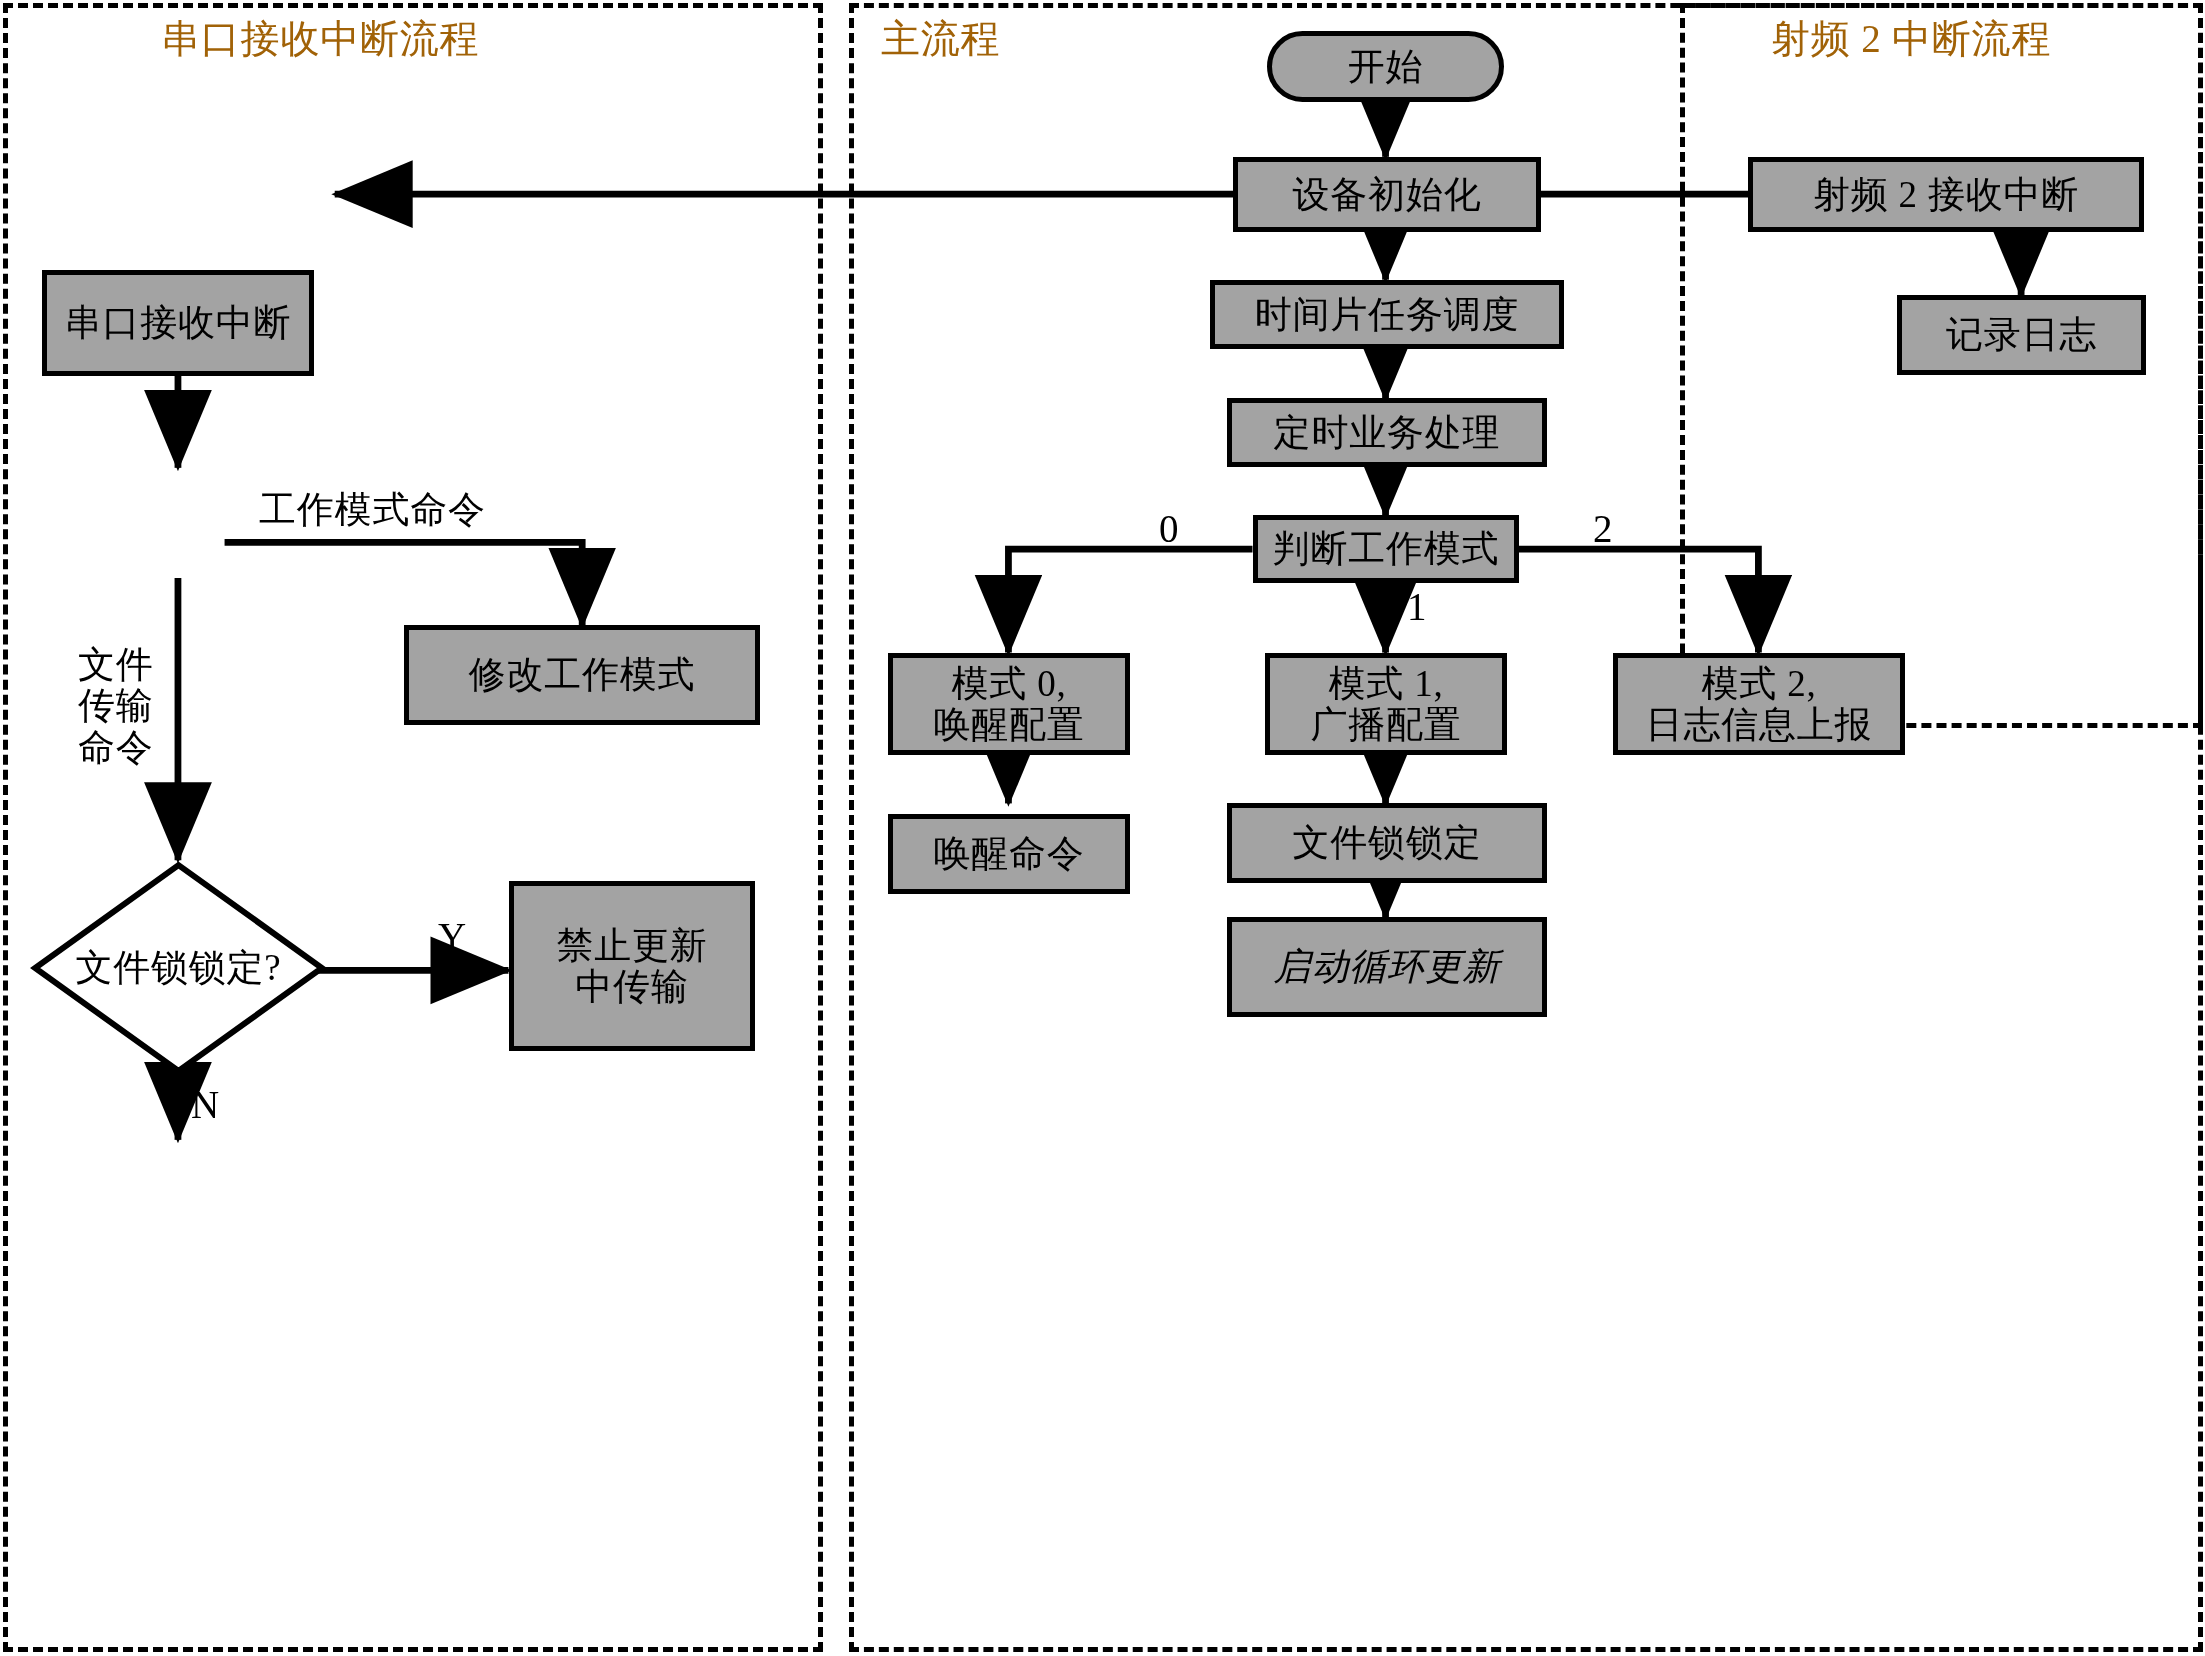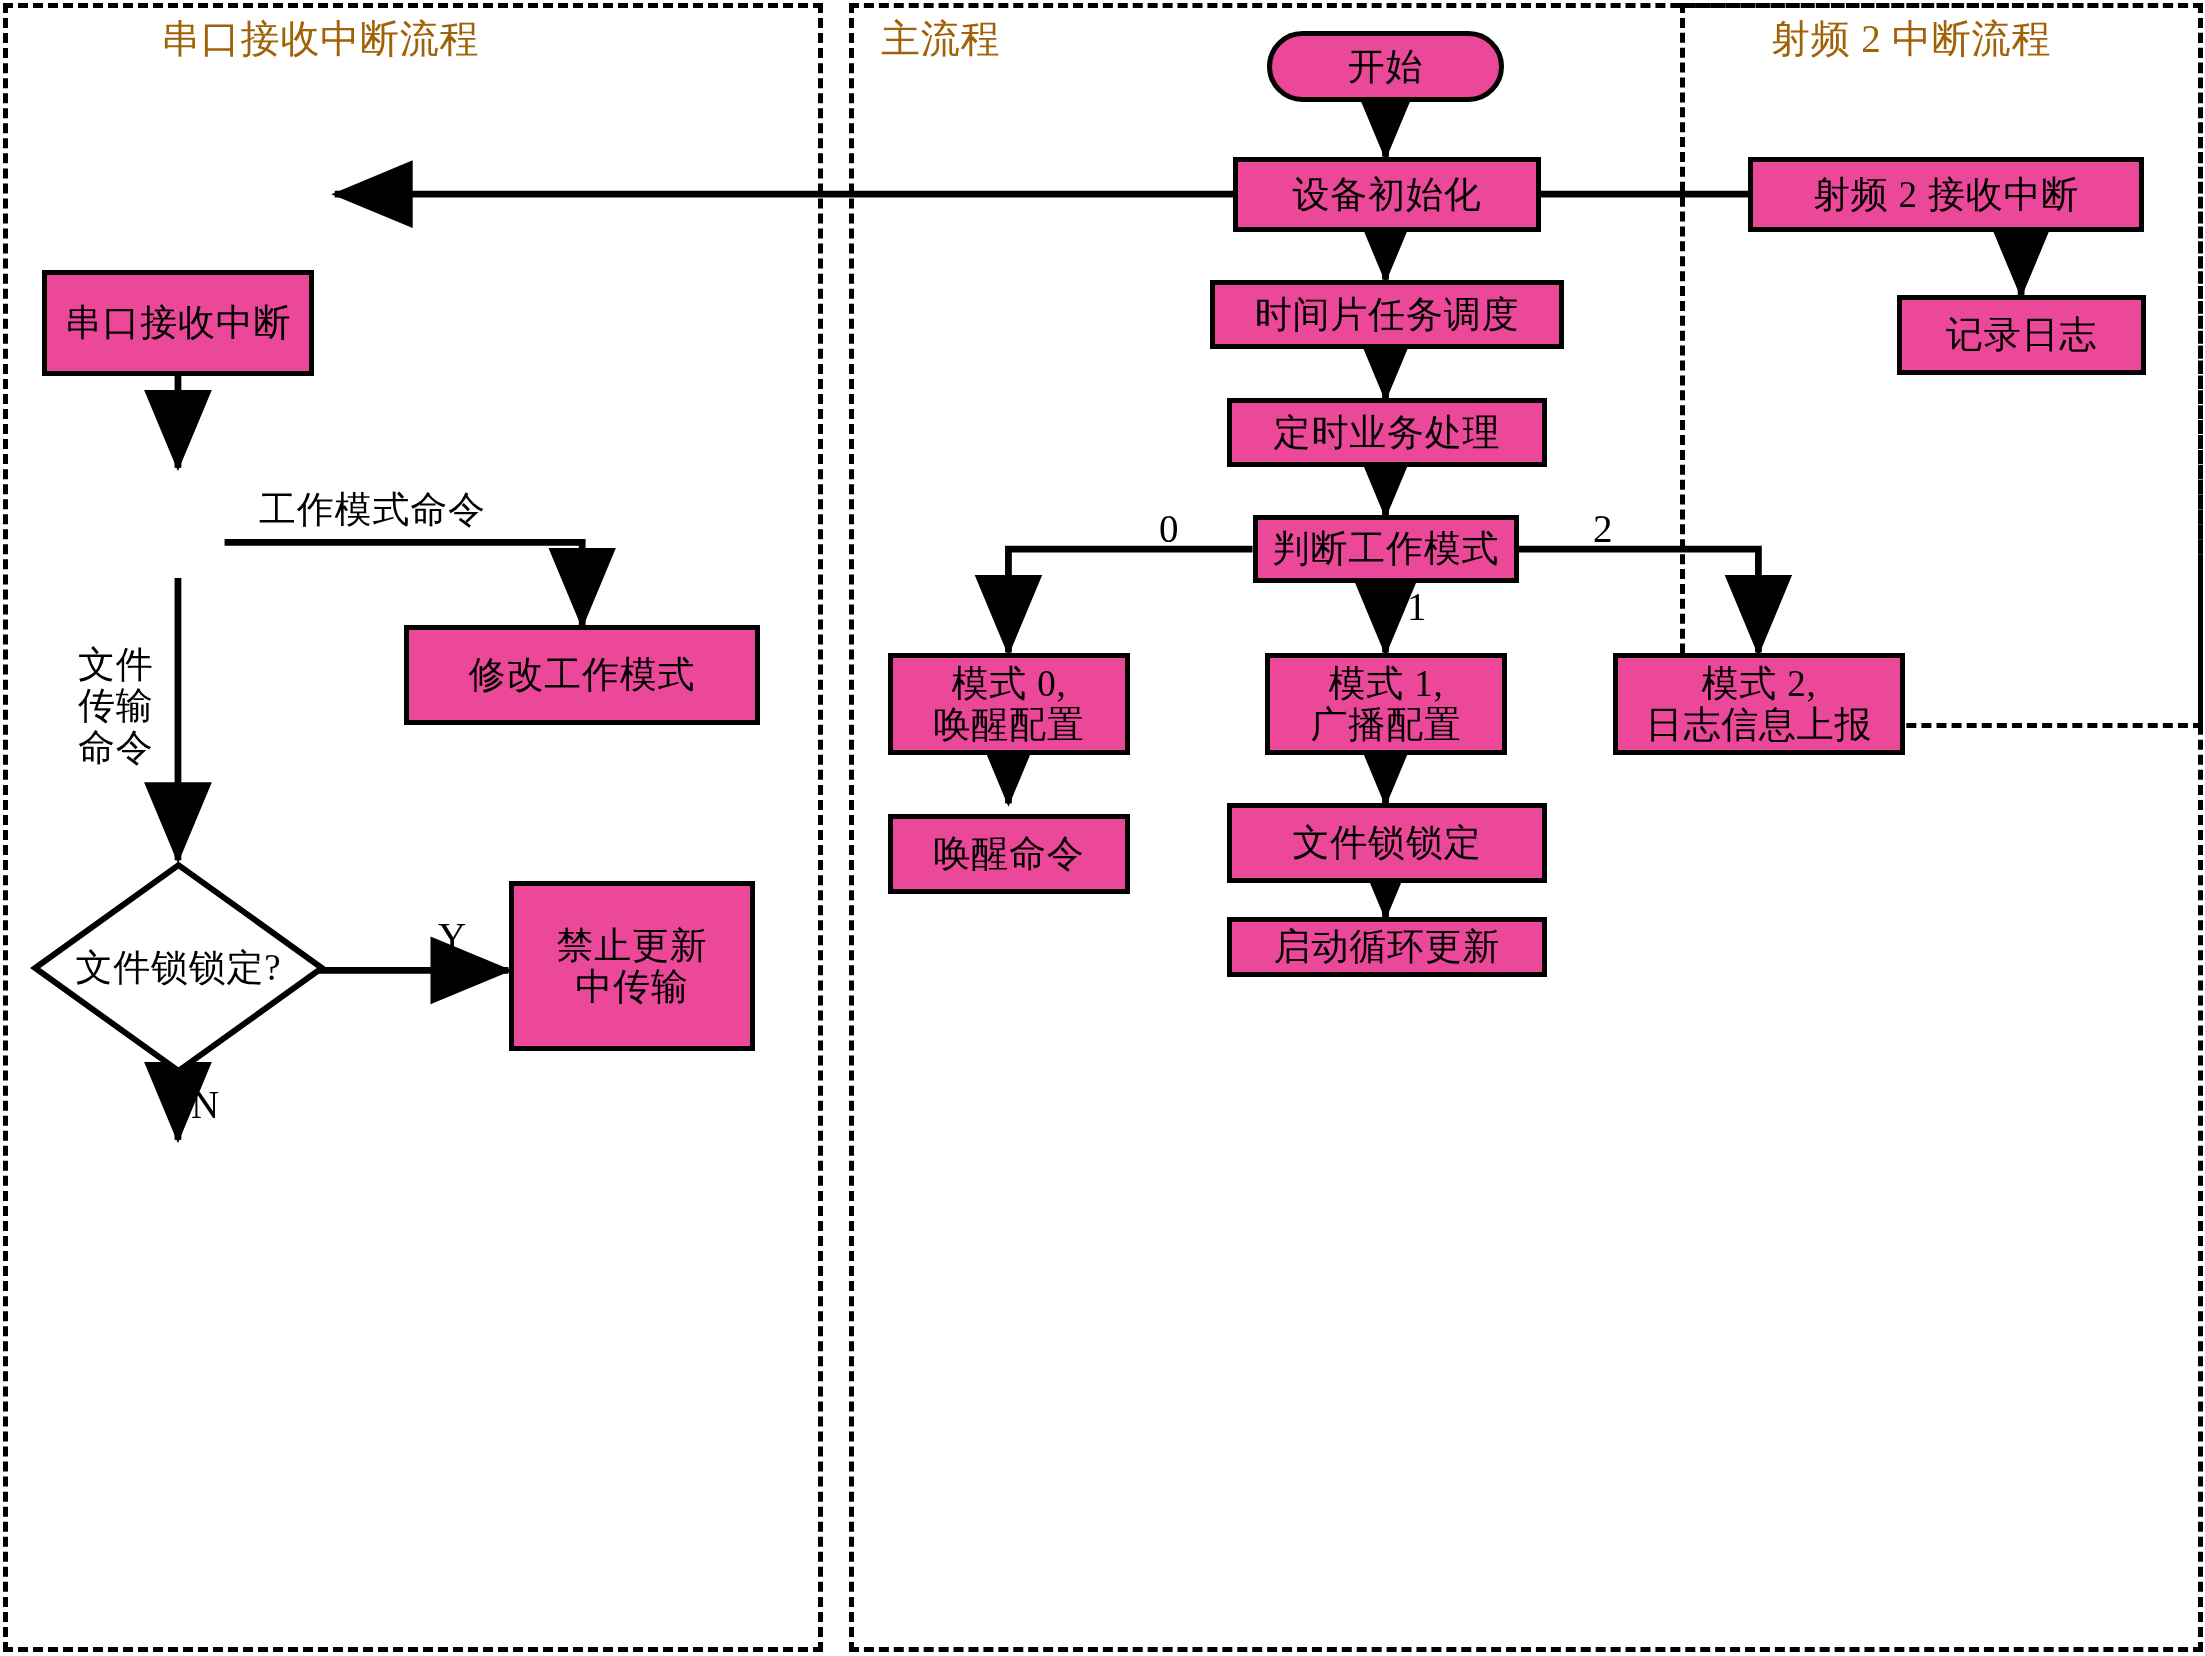--- a/index.html
+++ b/index.html
@@ -35,21 +35,21 @@
     line-height: 1;
     color: #a16207;
     white-space: nowrap;
     letter-spacing: 0.8px;
   }
   
   .node {
     position: absolute;
     box-sizing: border-box;
     border: 5.1px solid #000000;
-    background: #ec4899;
+    background: #a3a3a3;
     color: #000000;
     display: flex;
     align-items: center;
     justify-content: center;
     text-align: center;
     font-size: 37px;
     line-height: 1.12;
     letter-spacing: 0.8px;
     white-space: pre-line;
   }
@@ -186,21 +186,21 @@
   <div class="node" style="left:1265px; top:653px; width:242px; height:102px;">模式 1,
 广播配置</div>
 
   <div class="node" style="left:1613px; top:653px; width:292px; height:102px;">模式 2,
 日志信息上报</div>
 
   <div class="node" style="left:888px; top:803px; width:242px; height:80px;margin-top:11px;">唤醒命令</div>
 
   <div class="node" style="left:1227px; top:803px; width:320px; height:80px;">文件锁锁定</div>
 
-  <div class="node" style="left:1227px; top:917px; width:320px; height:60px;">启动循环更新</div>
+  <div class="node" style="left:1227px; top:917px; width:320px; height:100px;font-style:italic;">启动循环更新</div>
 
   <div class="edge-label num" style="left:1159px; top:507px;">0</div>
   <div class="edge-label num" style="left:1407px; top:585px;">1</div>
   <div class="edge-label num" style="left:1593px; top:507px;">2</div>
 
   <div class="node" style="left:1748px; top:157px; width:396px; height:75px;">射频 2 接收中断</div>
 
   <div class="node" style="left:1897px; top:295px; width:249px; height:80px;">记录日志</div>
 
 </div>

